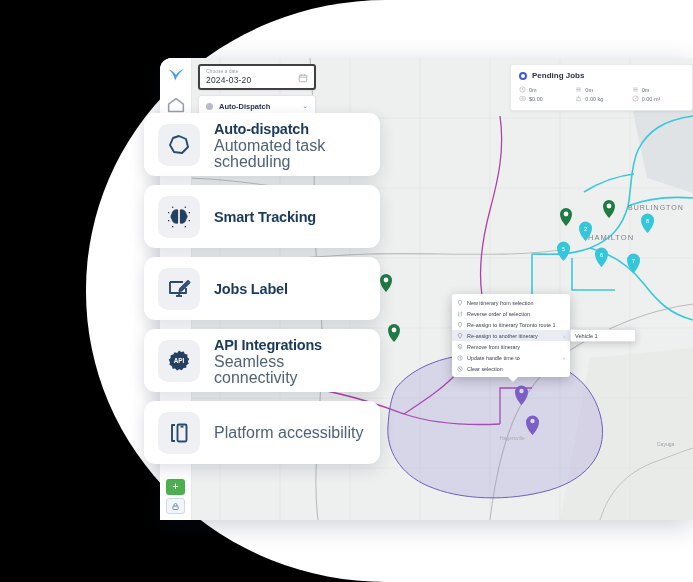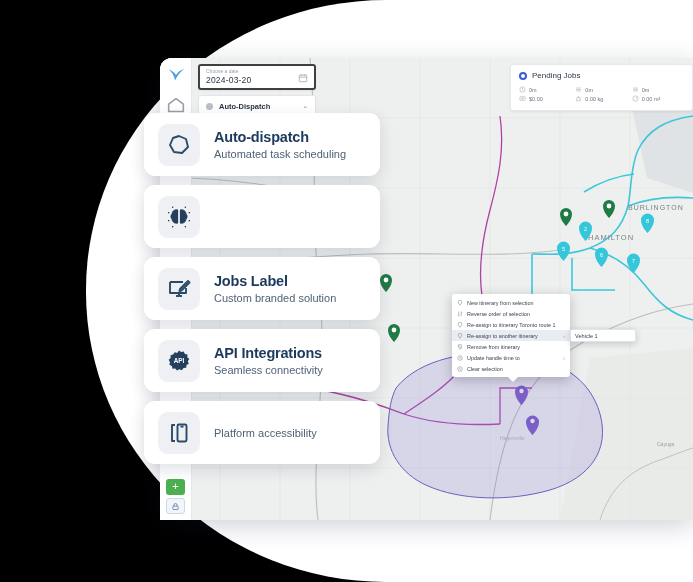--- a/index.html
+++ b/index.html
@@ -78,21 +78,21 @@
   .chev { font-size: 7px; color: #8b919c; }
 
   
   .pending {
     position: absolute; right: 0; top: 6px; width: 183px;
     background: #fff; border: 1px solid #e7e9ed;
     border-radius: 3px; padding: 6px 8px 7px; z-index: 6;
     box-shadow: 0 1px 3px rgba(0,0,0,.07);
   }
   .pending-head { display: flex; align-items: center; gap: 5px; margin-bottom: 5px; }
-  .pending-title { font-size: 8px; font-weight: normal; color: #2b3445; }
+  .pending-title { font-size: 8px; font-weight: bold; color: #2b3445; }
   .pj-ring { width: 8px; height: 8px; border-radius: 50%; border: 2px solid #3b5bdb; }
   .stats { display: flex; gap: 4px; }
   .stat-col { flex: 1; }
   .stat-row { display: flex; align-items: center; gap: 3px; height: 9px; }
   .stat-ico { width: 7px; height: 7px; opacity: .5; flex: none; }
   .stat-val { font-size: 5.5px; color: #6b7280; }
 
   
   .ctx {
     position: absolute; left: 452px; top: 294px; width: 118px;
@@ -139,21 +139,21 @@
     height: 63px; margin-bottom: 9px;
     background: #ffffff; border-radius: 11px; padding: 0 14px;
     box-shadow: 0 5px 16px rgba(25,35,70,.14);
   }
   .card-ico {
     width: 42px; height: 42px; border-radius: 10px; flex: none;
     background: #eef0f4; display: flex; align-items: center; justify-content: center;
   }
   .card-ico svg { width: 24px; height: 24px; }
   .card-title { font-size: 14.5px; font-weight: bold; color: #1b3a5c; letter-spacing: -.2px; line-height: 18px; }
-  .card-sub { font-size: 11px; color: #4f6276; line-height: 16px; }
+  .card-sub { font-size: 16px; color: #4f6276; line-height: 16px; }
 </style>
 </head>
 <body>
 
 <div id="root">
 
   <div class="backdrop"></div>
   <div class="dark-rail"></div>
 
   <div class="app-window">
@@ -424,35 +424,35 @@
             <rect x="21.7" y="7" width="1.3" height="1.3"></rect>
               <rect x="21.7" y="15" width="1.3" height="1.3"></rect>
             <rect x="5" y="1.6" width="1.3" height="1.3"></rect>
               <rect x="17.7" y="1.6" width="1.3" height="1.3"></rect>
             <rect x="5" y="21" width="1.3" height="1.3"></rect>
               <rect x="17.7" y="21" width="1.3" height="1.3"></rect>
           </g>
         </svg>
       </div>
       <div>
+        <div class="card-title">Smart Tracking</div>
       </div>
     </div>
 
     <div class="card">
       <div class="card-ico">
         <svg viewBox="0 0 24 24" fill="none" stroke="#2b4a6b" stroke-width="1.9" stroke-linejoin="round">
           <path d="M3 5 H16 M3 5 V16 H19 V11"></path>
           <path d="M9 19 H15"></path>
             <path d="M12 16 V19"></path>
           <path d="M13 12 L21 4 L22.5 5.5 L14.5 13.5 L12.5 14 Z"></path>
         </svg>
       </div>
       <div>
         <div class="card-title">Jobs Label</div>
-        <div class="card-sub">Custom branded solution</div>
       </div>
     </div>
 
     <div class="card">
       <div class="card-ico">
         <svg viewBox="0 0 24 24">
           <path d="M12 1.5 l2.1 1.6 2.6 -0.6 1.2 2.4 2.6 0.6 -0.2 2.7 2 1.8 -1.5 2.2 1 2.5 -2.3 1.4 -0.3 2.7 -2.7 0.3 -1.6 2.2 -2.5 -1 -2.4 1.3 -1.8 -2 -2.7 0.1 -0.7 -2.6 -2.4 -1.3 0.6 -2.6 -1.3 -2.4 1.9 -1.9 0 -2.7 2.6 -0.7 1.4 -2.3 2.6 0.8 z" fill="#24405e"></path>
           <text x="12" y="14.4" font-size="6.4" font-weight="bold" fill="#fff" text-anchor="middle" font-family="Liberation Sans, sans-serif">API</text>
         </svg>
       </div>

